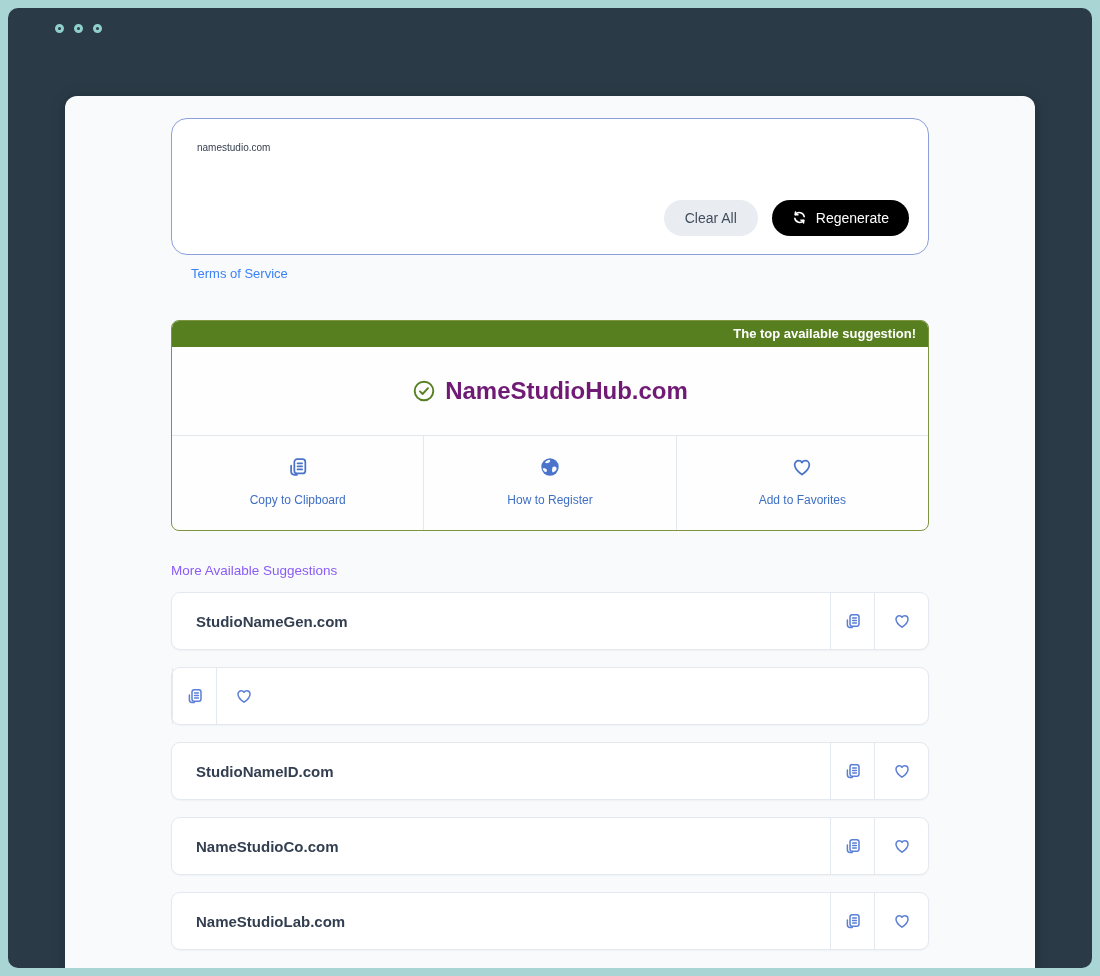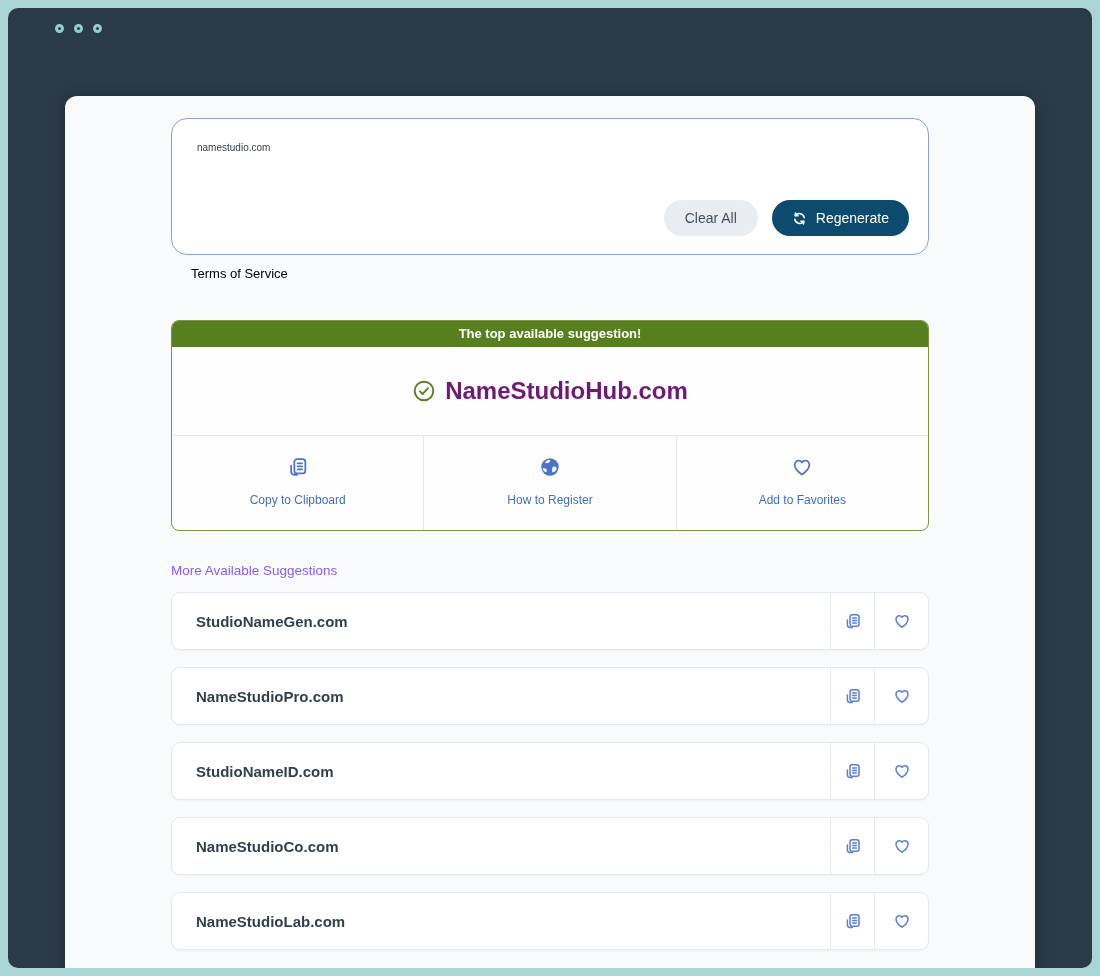--- a/index.html
+++ b/index.html
@@ -65,52 +65,52 @@
     background: #e9edf2;
     color: #424d5c;
     font-family: inherit;
     font-size: 14px;
     padding: 10px 21px;
     border-radius: 999px;
     cursor: pointer;
   }
   .btn-regenerate {
     border: none;
-    background: #0c4a6e;
+    background: #000000;
     color: #ffffff;
     font-family: inherit;
     font-size: 14px;
     padding: 10px 20px;
     border-radius: 999px;
-    display: flex; align-items: flex-end; gap: 9px;
+    display: flex; align-items: flex-start; gap: 9px;
     cursor: pointer;
   }
   .terms {
     display: inline-block;
     margin: 11px 0 0 20px;
     font-size: 13px;
-    color: #000000;
+    color: #3b82f6;
     text-decoration: none;
     cursor: pointer;
   }
   
   .top-card {
     margin-top: 38px;
     border: 1px solid #7d9440;
     border-radius: 8px;
     overflow: hidden;
     background: #fdfefd;
   }
   .top-banner {
     background: #587f1f;
     color: #ffffff;
     font-size: 13px;
     font-weight: 700;
-    text-align: center;
-    padding: 5px 0 6px;
+    text-align: right;
+    padding: 5px 12px 6px;
   }
   .top-name {
     height: 88px;
     display: flex; align-items: center; justify-content: center;
     gap: 9px;
   }
   .top-name-text {
     font-size: 24px;
     font-weight: 600;
     color: #701a75;
@@ -269,21 +269,20 @@
           <button class="row-cell fav">
             <span class="icon">
               <svg width="18" height="18" viewBox="0 0 24 24" fill="none" stroke="#5b7fd6" stroke-width="2" stroke-linecap="round" stroke-linejoin="round">
                 <path d="M12 20.3C12 20.3 4 14.8 4 9.6 4 6.9 6.1 5 8.4 5c1.5 0 2.9.8 3.6 2.1C12.7 5.8 14.1 5 15.6 5 17.9 5 20 6.9 20 9.6c0 5.2-8 10.7-8 10.7z"></path>
               </svg>
             </span>
           </button>
         </div>
 
         <div class="row">
-          <div class="row-domain">NameStudioPro.com</div>
           <button class="row-cell copy">
             <span class="icon">
               <svg width="18" height="18" viewBox="0 0 24 24" fill="none" stroke="#5b7fd6" stroke-width="2" stroke-linecap="round" stroke-linejoin="round">
                 <rect x="8" y="3.5" width="12" height="15.5" rx="3"></rect>
                 <path d="M11.5 8h5"></path>
                   <path d="M11.5 11.3h5"></path>
                   <path d="M11.5 14.6h5"></path>
                 <path d="M4.5 10.5v6.5a3.5 3.5 0 0 0 3.5 3.5h3"></path>
               </svg>
             </span>

